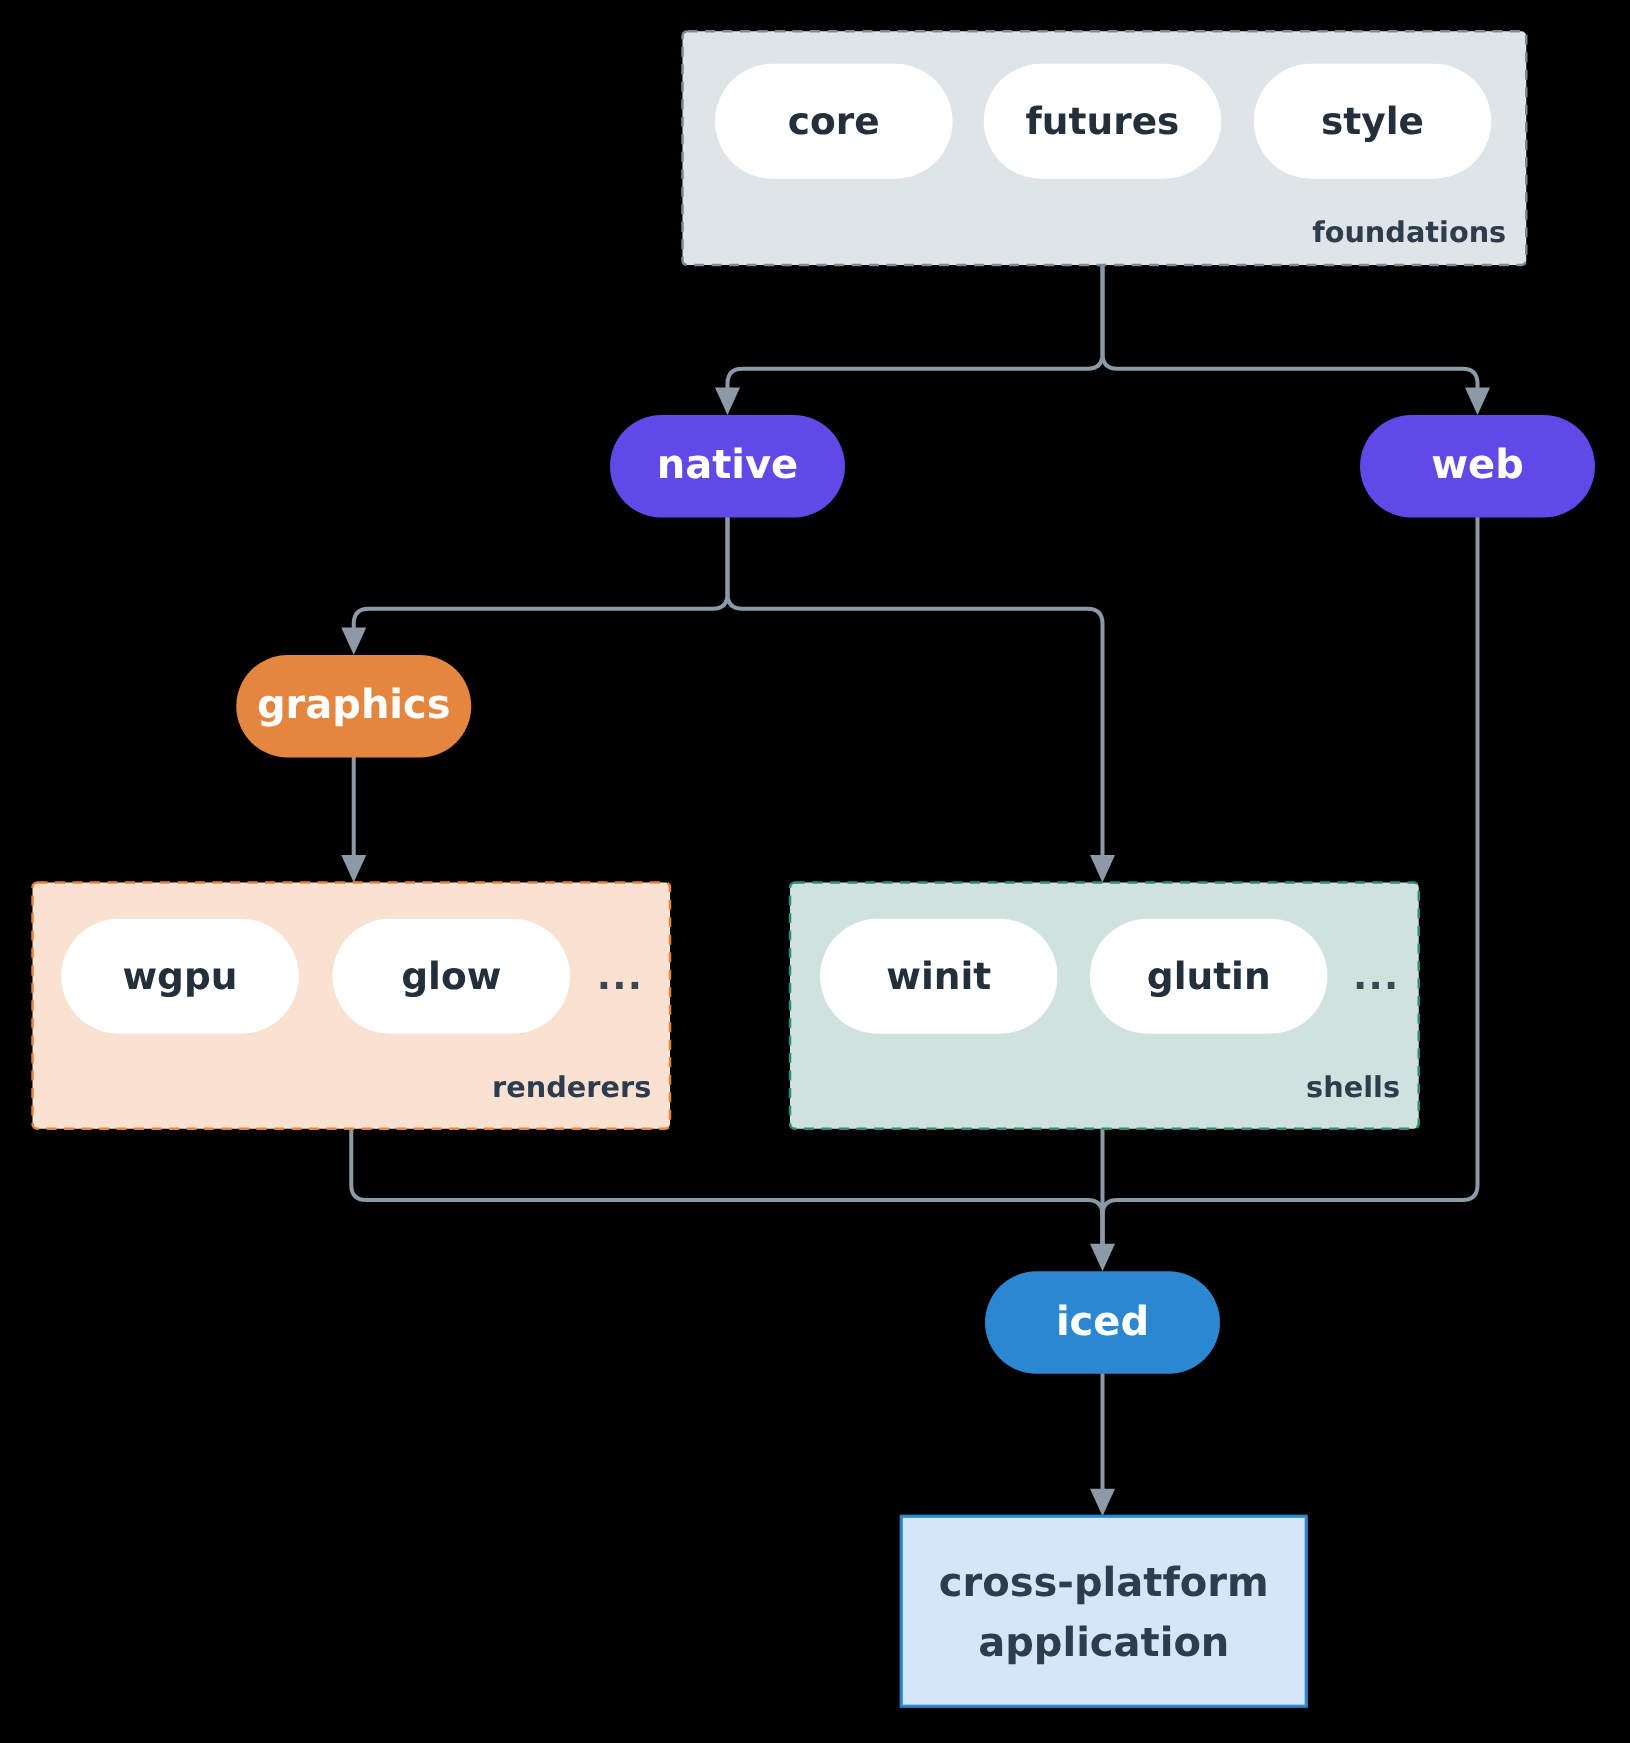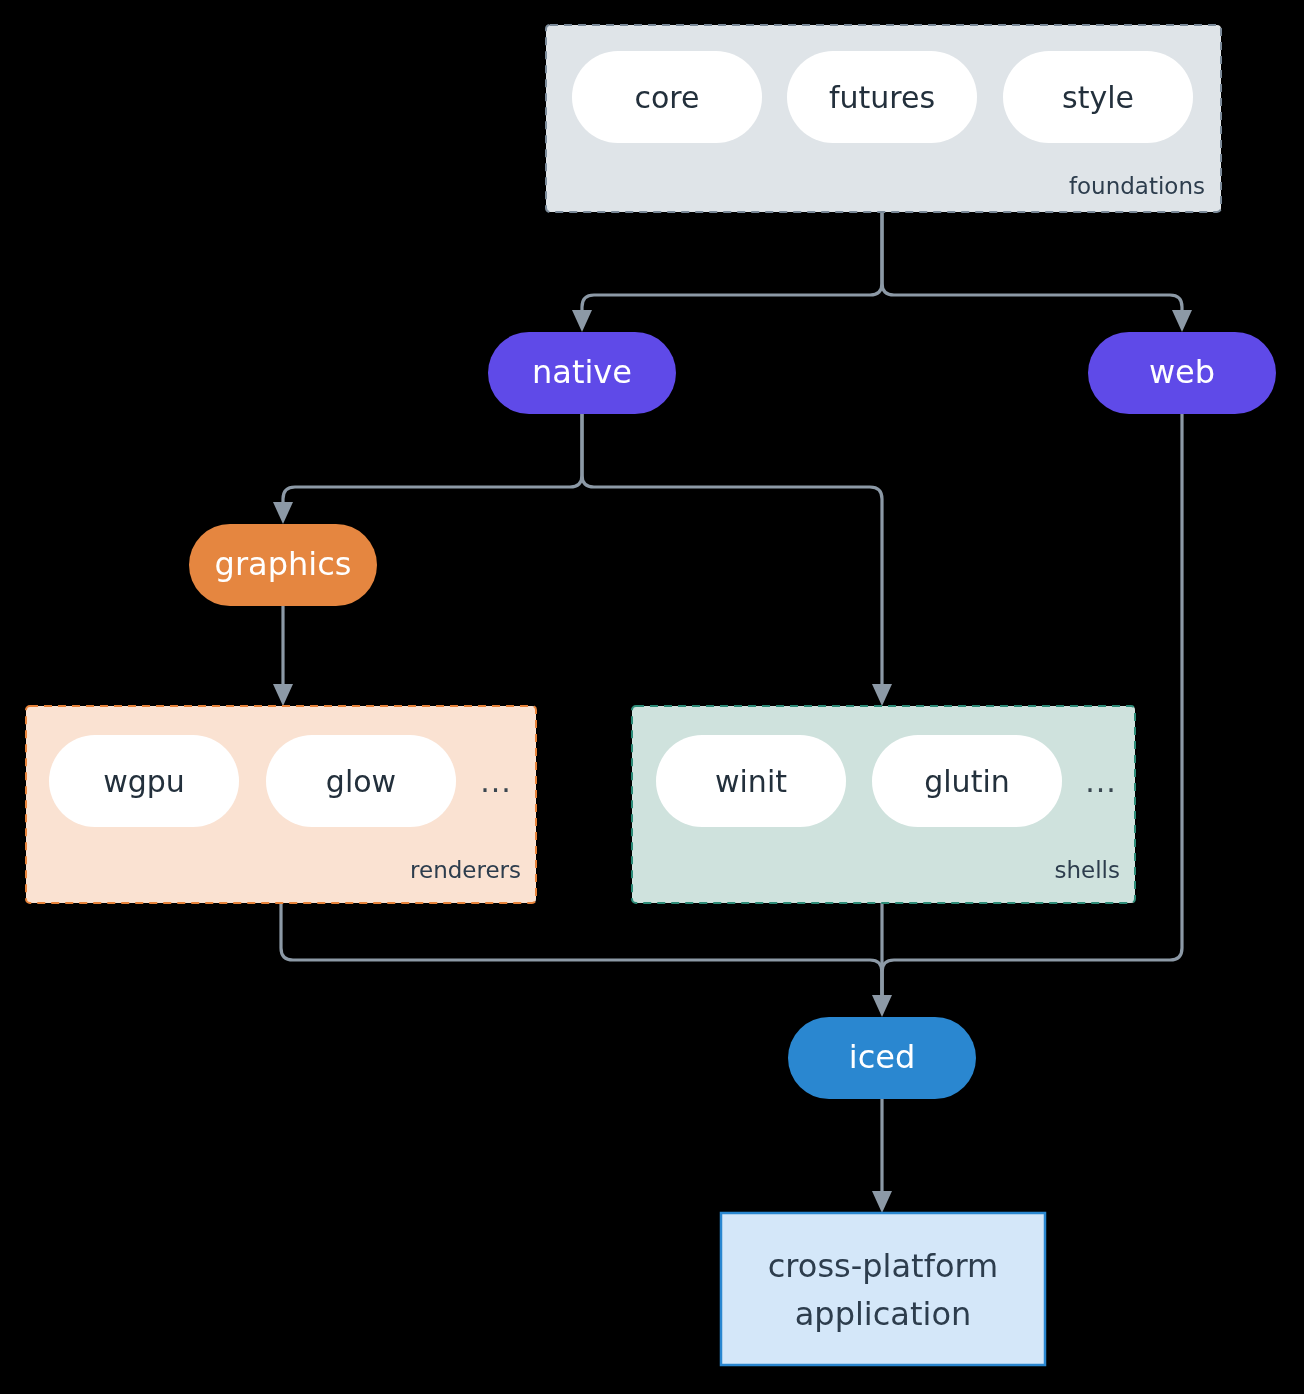--- a/index.html
+++ b/index.html
@@ -10,20 +10,21 @@
   body {
     width: 1304px;
     height: 1394px;
     font-family: "DejaVu Sans", sans-serif;
     overflow: hidden;
   }
   #diagram-root {
     position: relative;
     width: 1304px;
     height: 1394px;
+    font-weight: bold;
   }
   svg#graph {
     display: block;
     width: 1304px;
     height: 1394px;
   }
   .cluster-rect {
     stroke-width: 2;
     stroke-dasharray: 8 6;
   }

